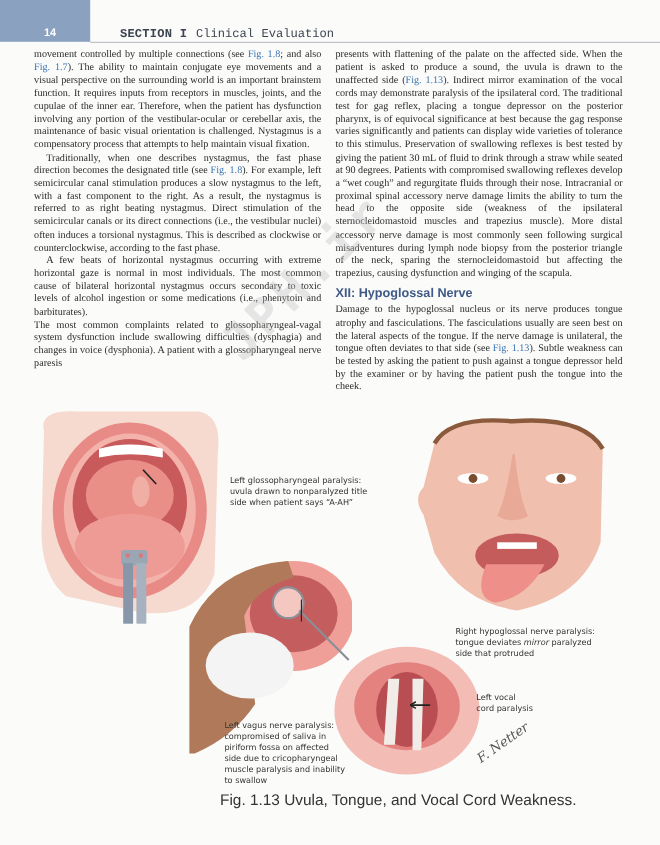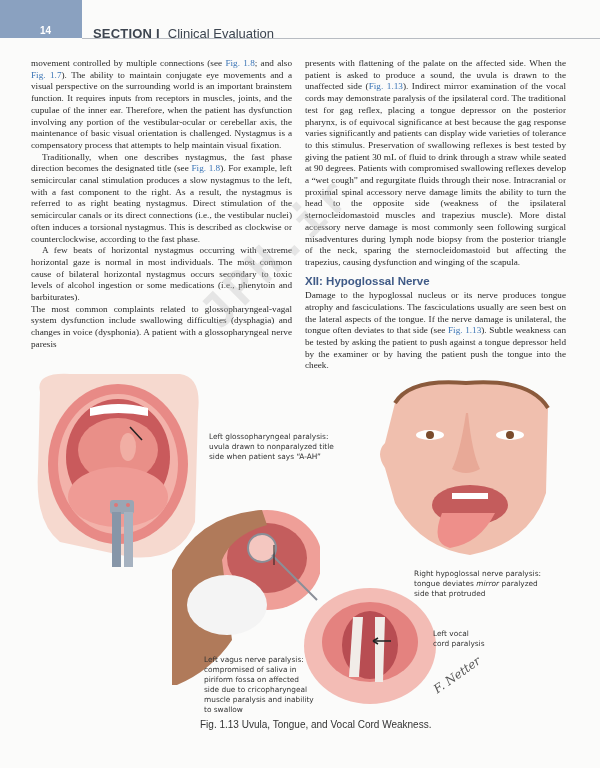--- a/index.html
+++ b/index.html
@@ -16,31 +16,31 @@
   .page-num-block {
     position: absolute; left: 0; top: 0; width: 82px; height: 38px;
     background: #8aa1c0;
   }
   .page-num {
     position: absolute; left: 40px; top: 25px;
     font-family: "Liberation Sans", sans-serif; font-weight: bold;
     font-size: 10px; color: #ffffff;
   }
   .section-label {
-    position: absolute; left: 93px; top: 26px;
-    font-family: Liberation Sans, sans-serif; font-size: 13px; color: #3d4550;
+    position: absolute; left: 109px; top: 26px;
+    font-family: Liberation Mono, monospace; font-size: 11px; color: #3d4550;
     white-space: nowrap;
   }
   .section-label .sec { font-weight: bold; letter-spacing: 0.2px; }
   .section-label .sep { margin: 0 4px; }
   .header-rule {
     position: absolute; left: 82px; top: 38px; width: 518px; height: 1px; background: #b8bcc2;
   }
   .col {
-    position: absolute; top: 58px;
+    position: absolute; top: 44px;
     font-size: 9.2px; line-height: 11.7px; text-align: justify;
     hyphens: auto;
   }
   .col-left { left: 31px; width: 261px; }
   .col-right { left: 305px; width: 261px; }
   .col p { margin: 0; }
   .col p.indent { text-indent: 11px; }
   .ref { color: #3a74b5; }
   .h2 {
     font-family: "Liberation Sans", sans-serif; font-weight: bold;
@@ -48,21 +48,21 @@
     margin: 6px 0 2px 0; text-align: left;
   }
   .ill { position: absolute; }
   .fig-label {
     position: absolute;
     font-family: "DejaVu Sans", sans-serif; font-size: 7.4px; line-height: 10px;
     color: #333; white-space: nowrap;
   }
   .fig-caption {
     position: absolute; left: 200px; top: 719px;
-    font-family: "Liberation Sans", sans-serif; font-size: 10px; color: #333;
+    font-family: "Liberation Sans", sans-serif; font-size: 14px; color: #333;
     white-space: nowrap;
   }
   .watermark {
     position: absolute; left: 190px; top: 300px;
     font-family: "DejaVu Sans Mono", monospace; font-weight: bold;
     font-size: 46px; color: rgba(190,190,190,0.35);
     transform: rotate(-45deg); transform-origin: left top;
     letter-spacing: 4px; white-space: nowrap; pointer-events: none;
   }
 </style>

